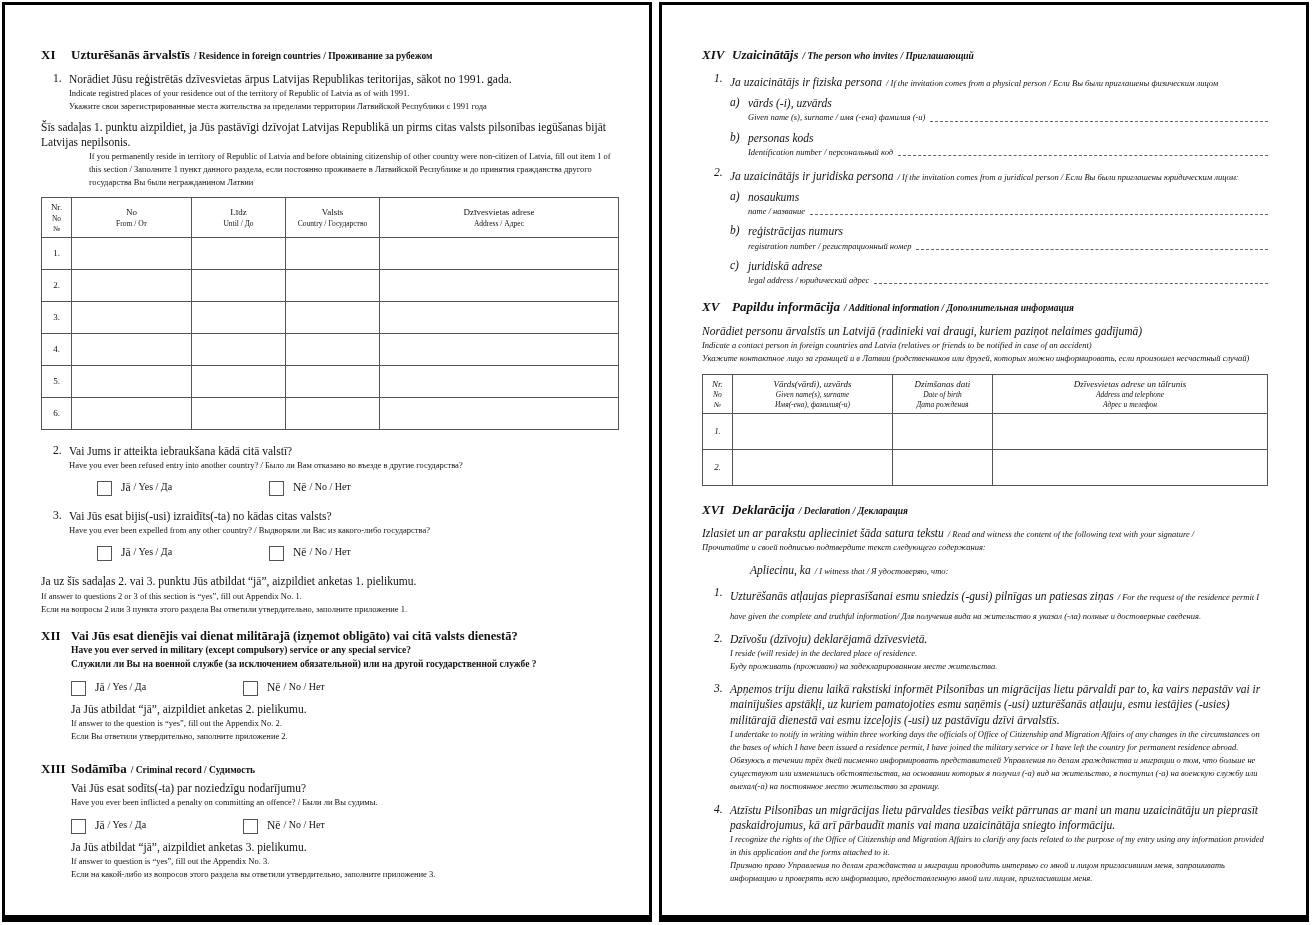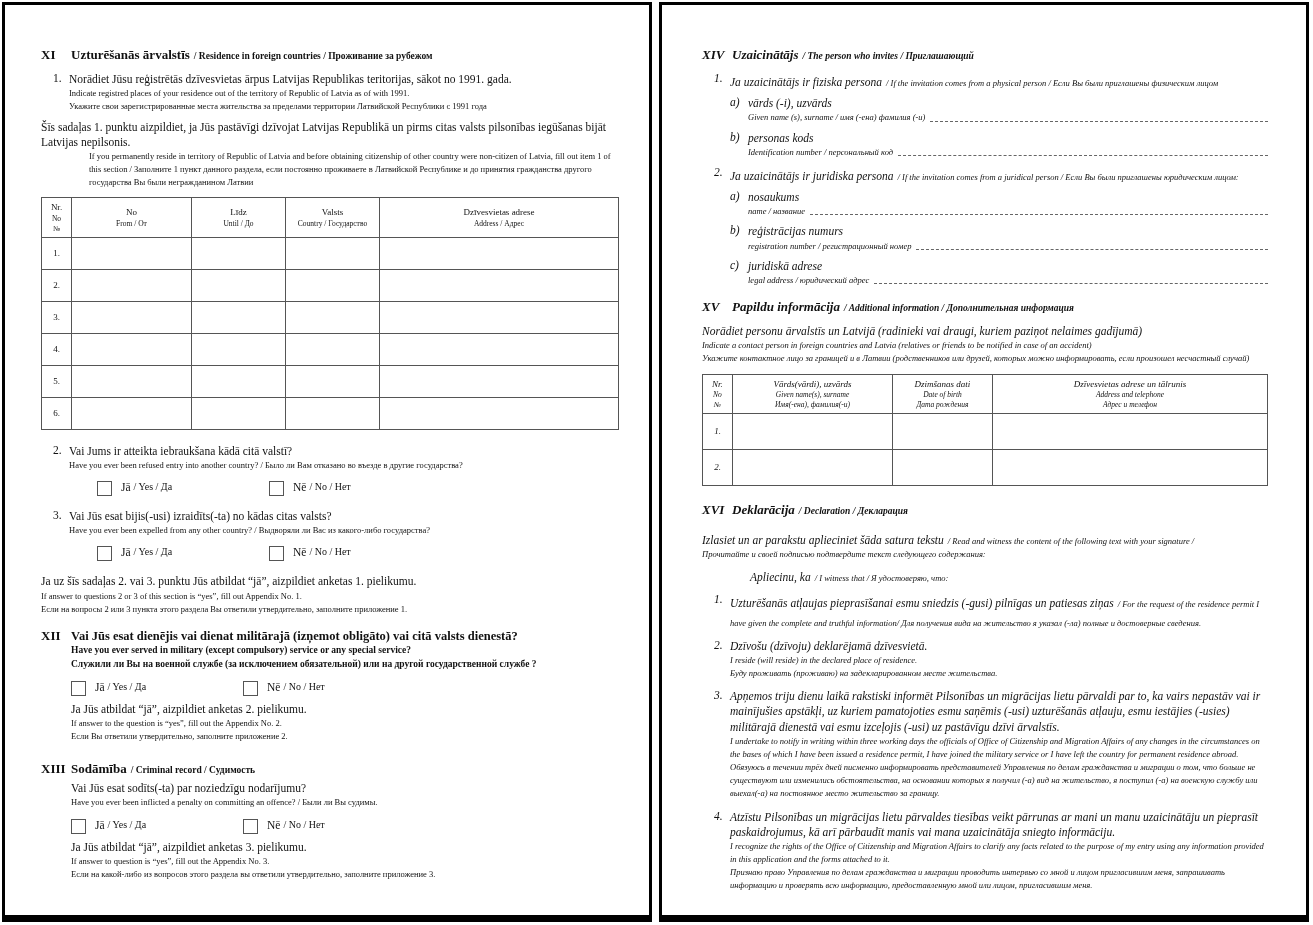--- a/index.html
+++ b/index.html
@@ -400,21 +400,21 @@
             </tr>
           <tr>
               <td class="rownum">2.</td>
               <td></td>
               <td></td>
               <td></td>
             </tr>
         </tbody>
       </table>
 
-      <div class="sec-head" style="margin-bottom:12px;">
+      <div class="sec-head" style="margin-bottom:5px;">
         <span class="sec-num">XVI</span>
         <span>
           <span class="t-lv">Deklarācija</span>
           <span class="t-sub">/ Declaration / Декларация</span>
         </span>
       </div>
       <div>
         <span class="main">Izlasiet un ar parakstu aplieciniet šāda satura tekstu</span>
         <span class="small-inline">/ Read and witness the content of the following text with your signature /</span>
       </div>

